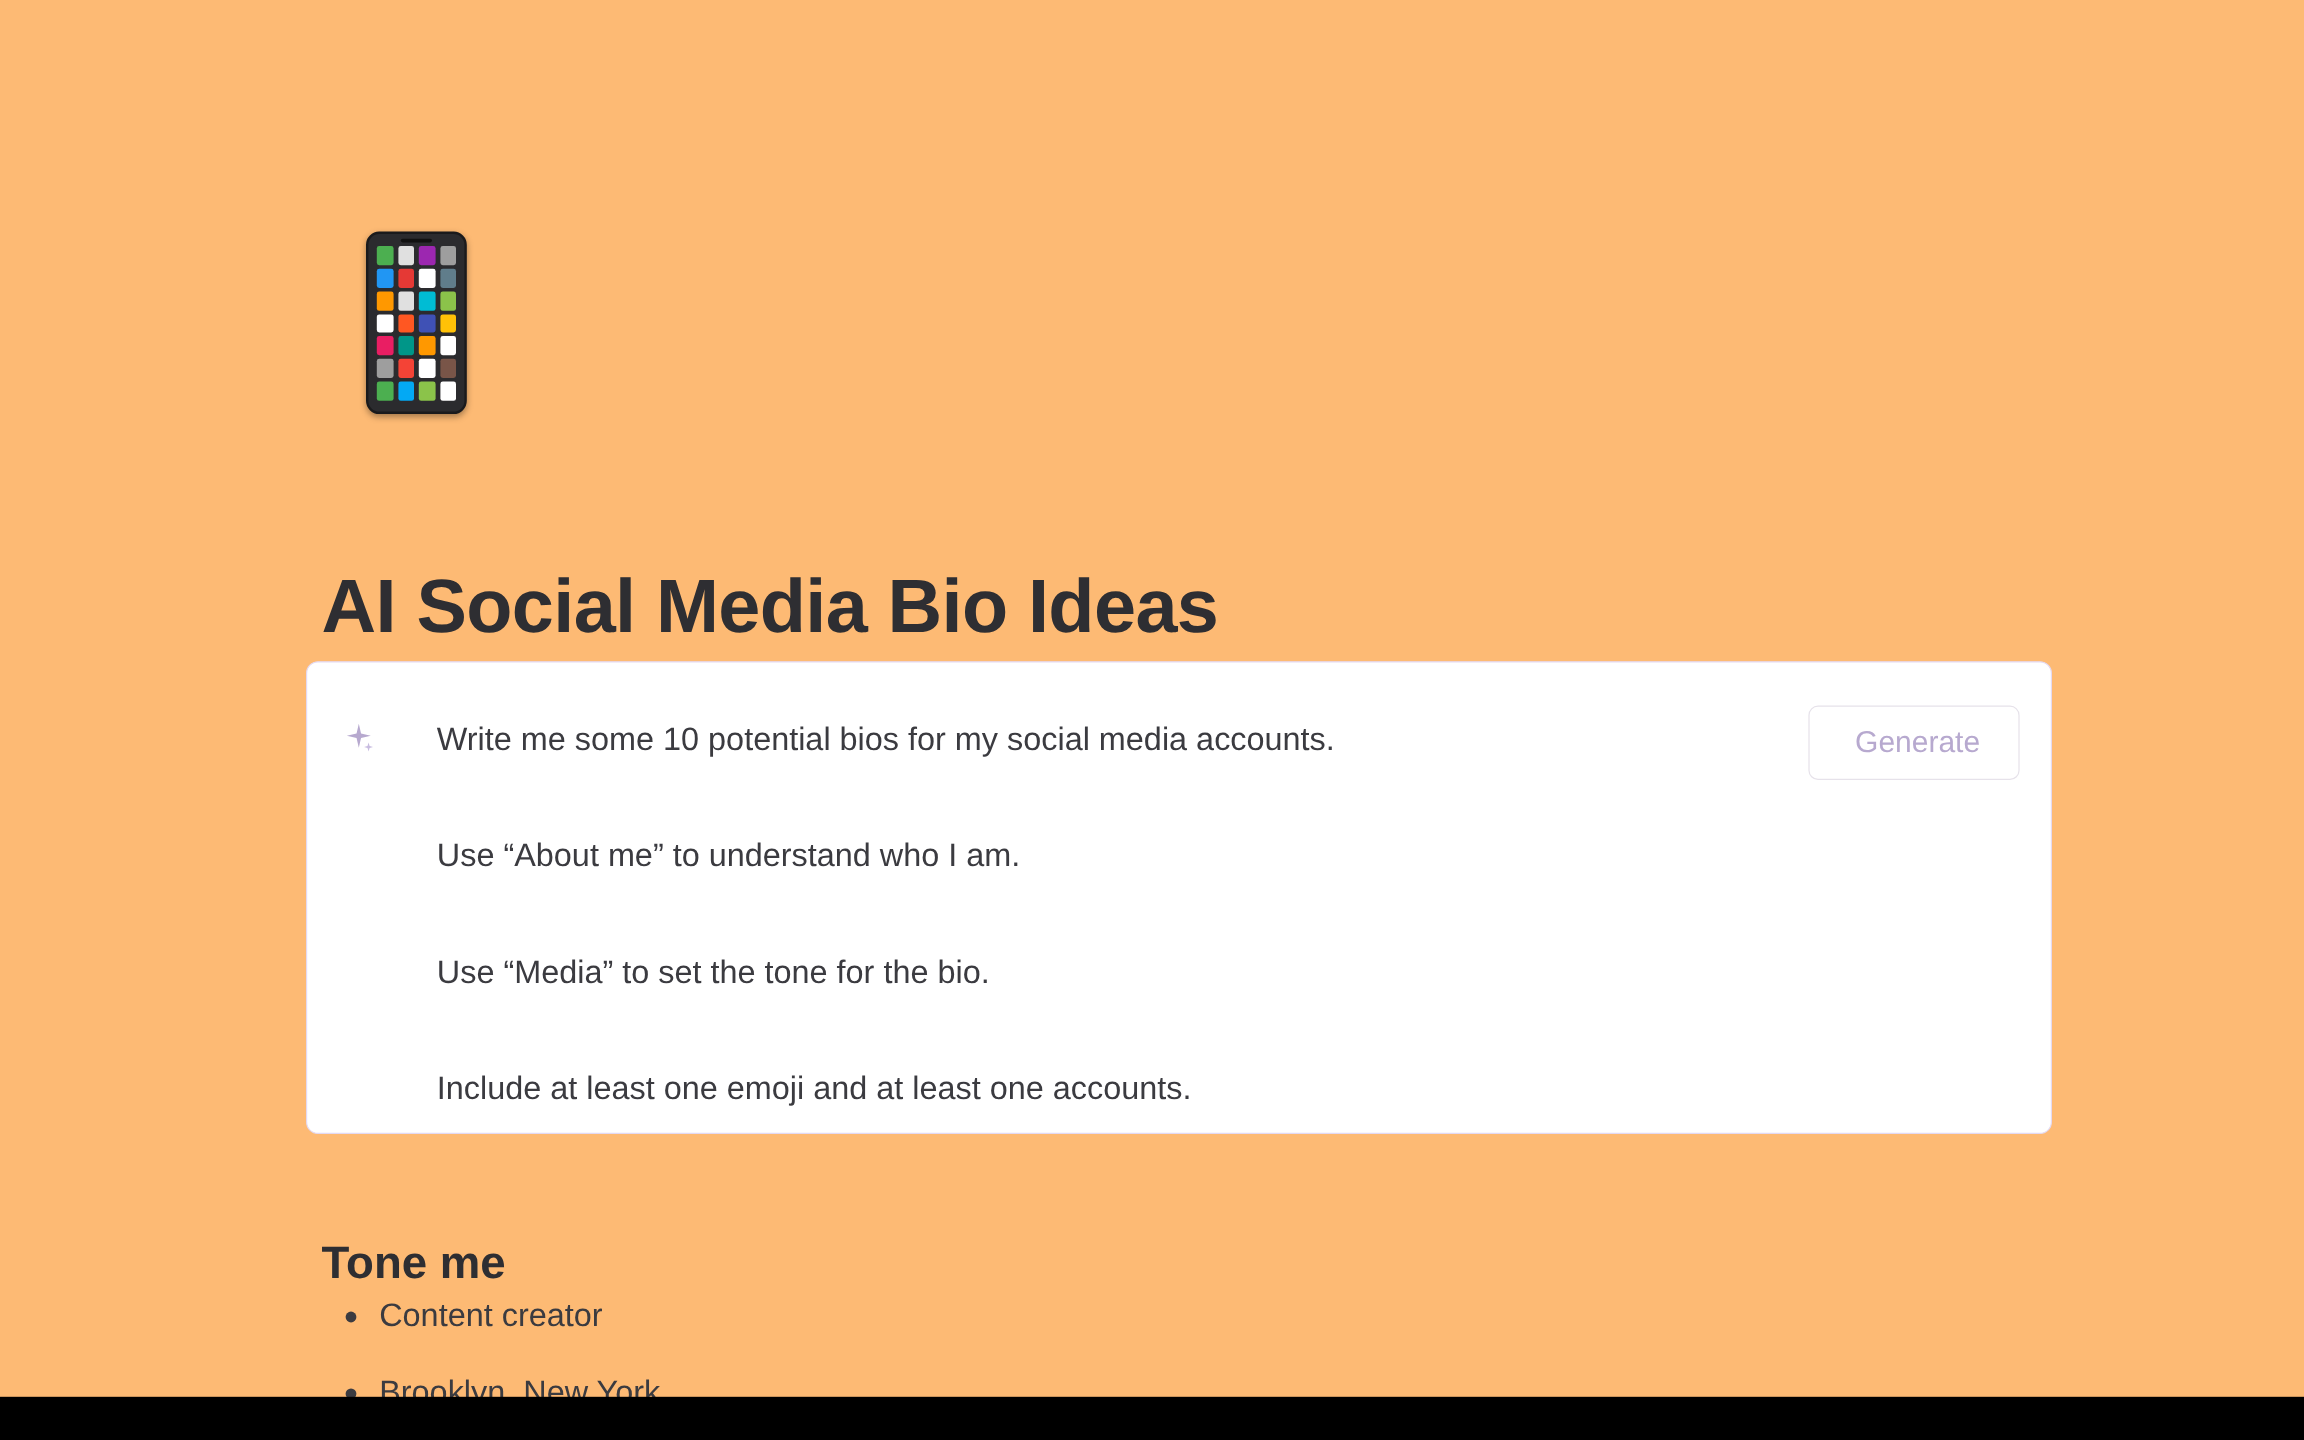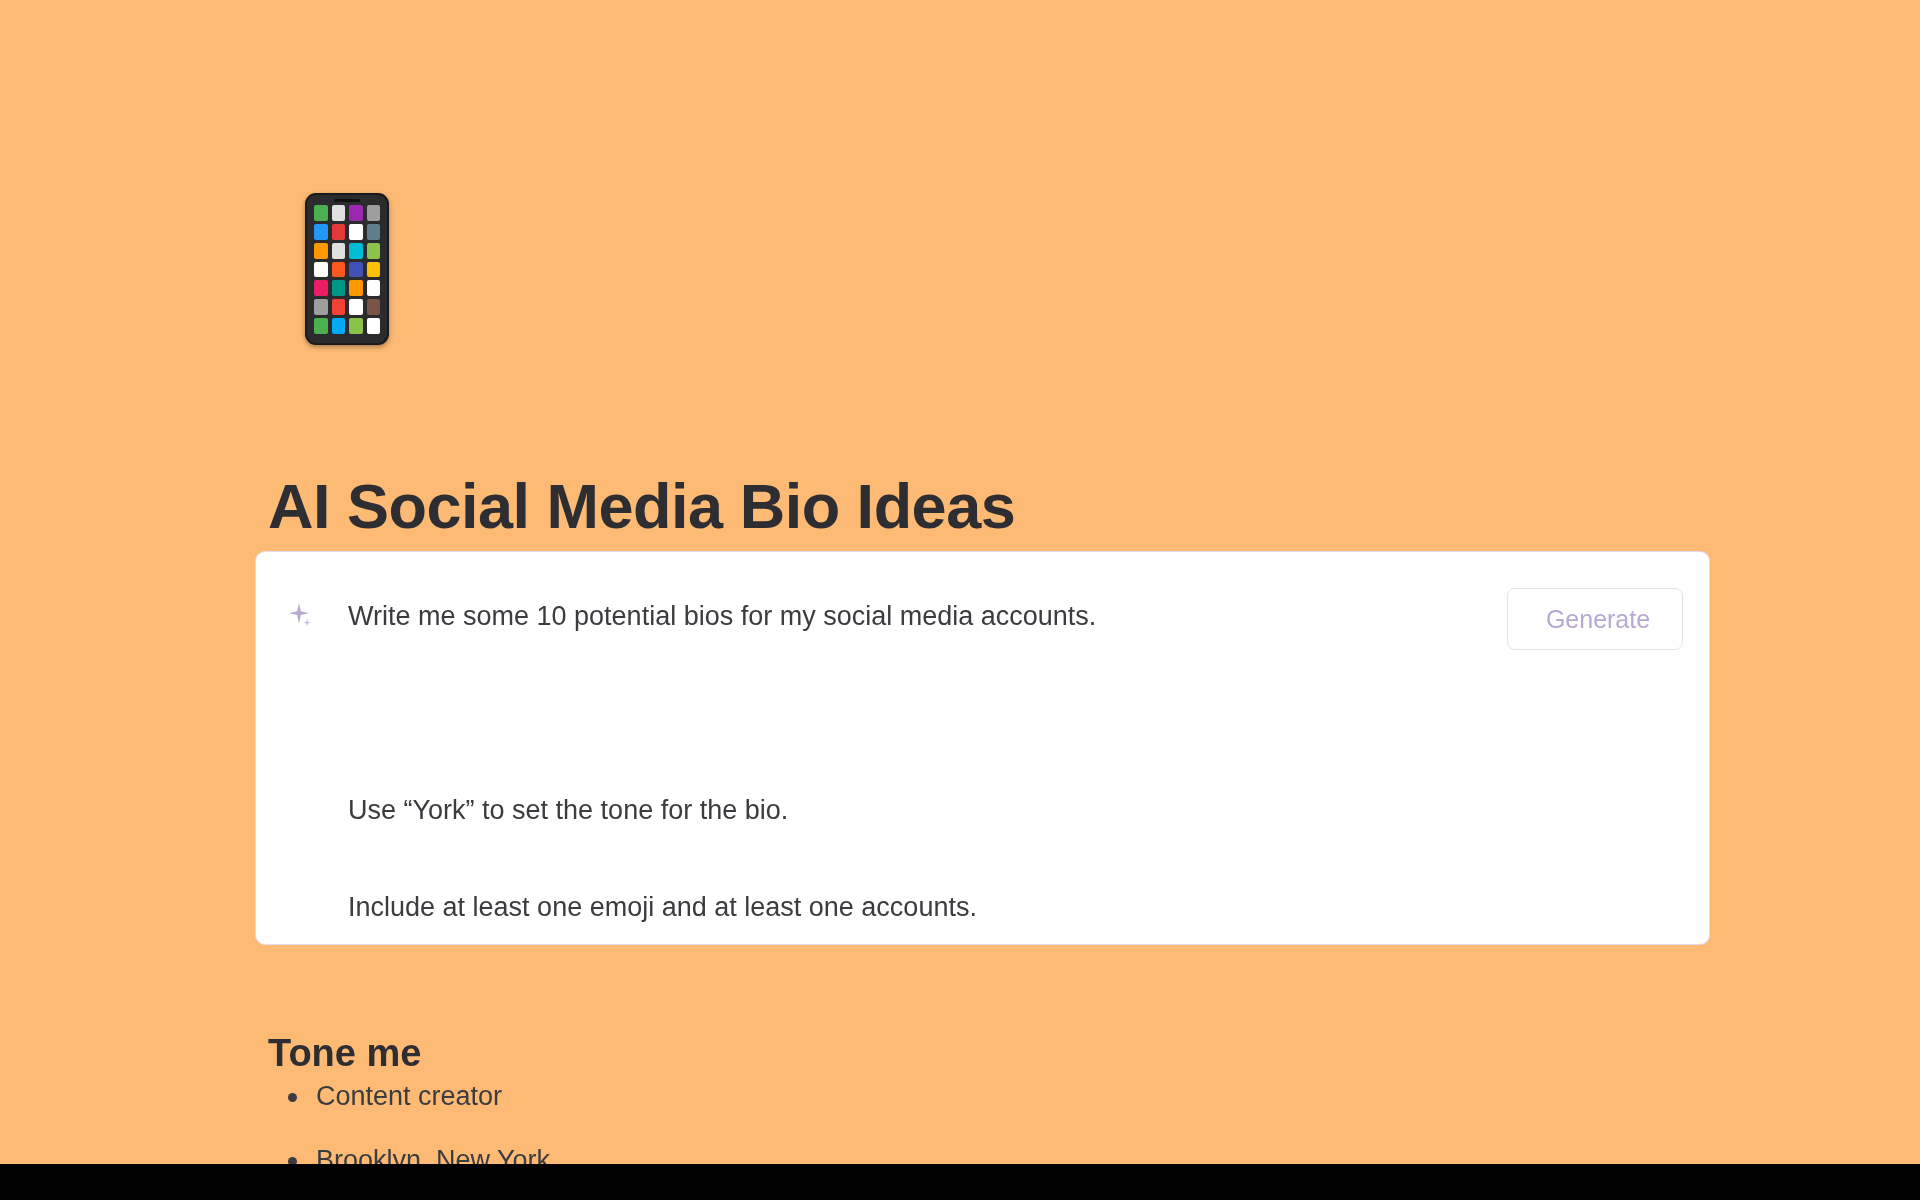--- a/index.html
+++ b/index.html
@@ -86,21 +86,21 @@
   .sparkle-icon {
     position: absolute;
     left: 28px;
     top: 48px;
     width: 30px;
     height: 30px;
   }
 
   .prompt-line {
     position: absolute;
-    left: 92px;
+    left: 108px;
     font-size: 27px;
     color: #3b3b40;
     line-height: 1.2;
     white-space: nowrap;
   }
   .prompt-line.l0 { top: 48px; }
   .prompt-line.l1 { top: 145px; }
   .prompt-line.l2 { top: 242px; }
   .prompt-line.l3 { top: 339px; }
 
@@ -214,21 +214,22 @@
 
   <div class="prompt-card">
     <span class="sparkle-icon">
       <svg width="30" height="30" viewBox="0 0 24 24" aria-hidden="true">
         <path d="M12 2.5 L13.5 9 L20 10.5 L13.5 12 L12 18.5 L10.5 12 L4 10.5 L10.5 9 Z" fill="#b7a9cf"></path>
         <path d="M18.5 15 L19.2 17.3 L21.5 18 L19.2 18.7 L18.5 21 L17.8 18.7 L15.5 18 L17.8 17.3 Z" fill="#c8bce0"></path>
       </svg>
     </span>
 
     <div class="prompt-line l0">Write me some 10 potential bios for my social media accounts.</div>
-    <div class="prompt-line l2">Use “York” to set the tone for the bio.</div>
+    <div class="prompt-line l1">Use “About me” to understand who I am.</div>
+    <div class="prompt-line l2">Use “Media” to set the tone for the bio.</div>
     <div class="prompt-line l3">Include at least one emoji and at least one accounts.</div>
 
     <button class="generate-button">Generate</button>
   </div>
 
   <h2 class="section-heading">Tone me</h2>
 
   <ul class="bullet-list">
     <li>Content creator</li>
     <li>Brooklyn, New York</li>

